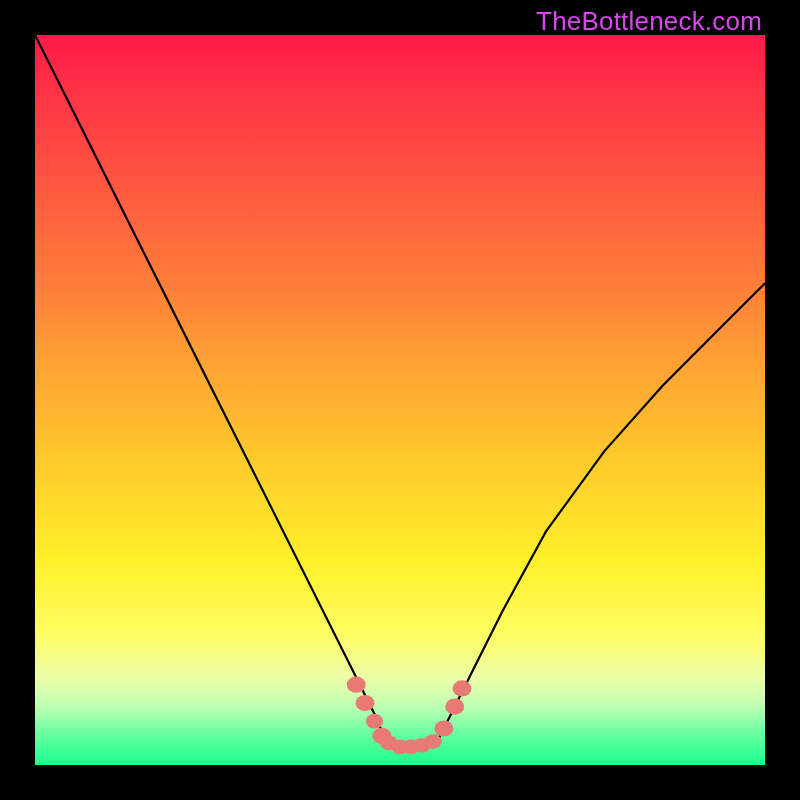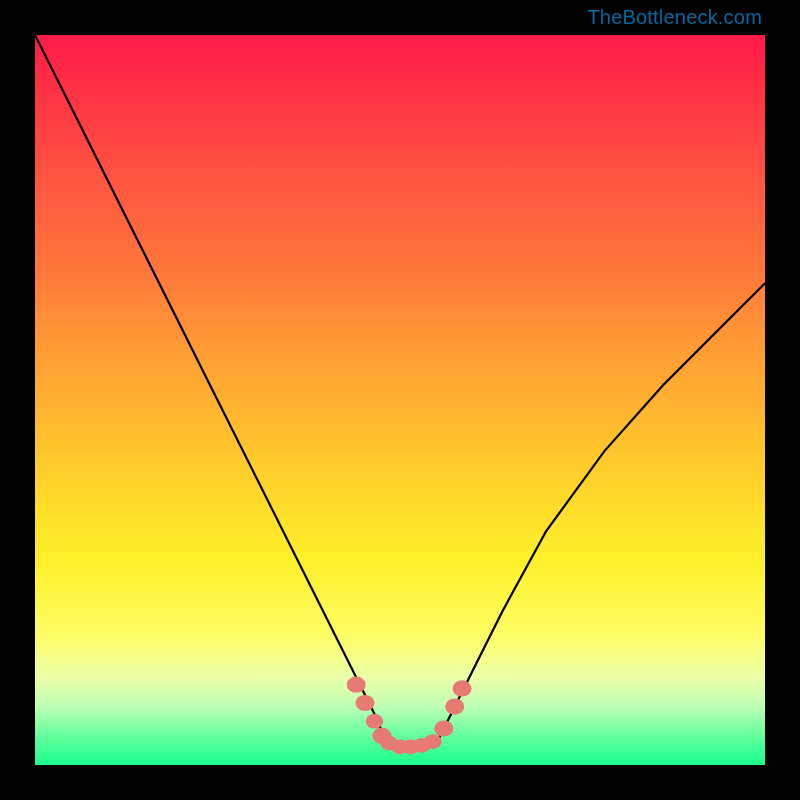--- a/index.html
+++ b/index.html
@@ -37,22 +37,22 @@
       #ecffa8 88%,
       #bdffb4 92%,
       #63ff9e 96%,
       #1aff8f 100%
     );
   }
   .watermark {
     position: absolute;
     top: 6px;
     right: 38px;
-    color: #0369a1;
-    font-size: 20px;
+    color: #d946ef;
+    font-size: 26px;
     font-weight: 500;
     letter-spacing: 0.2px;
     user-select: none;
   }
   svg.curves {
     position: absolute;
     left: 0;
     top: 0;
     width: 730px;
     height: 730px;

